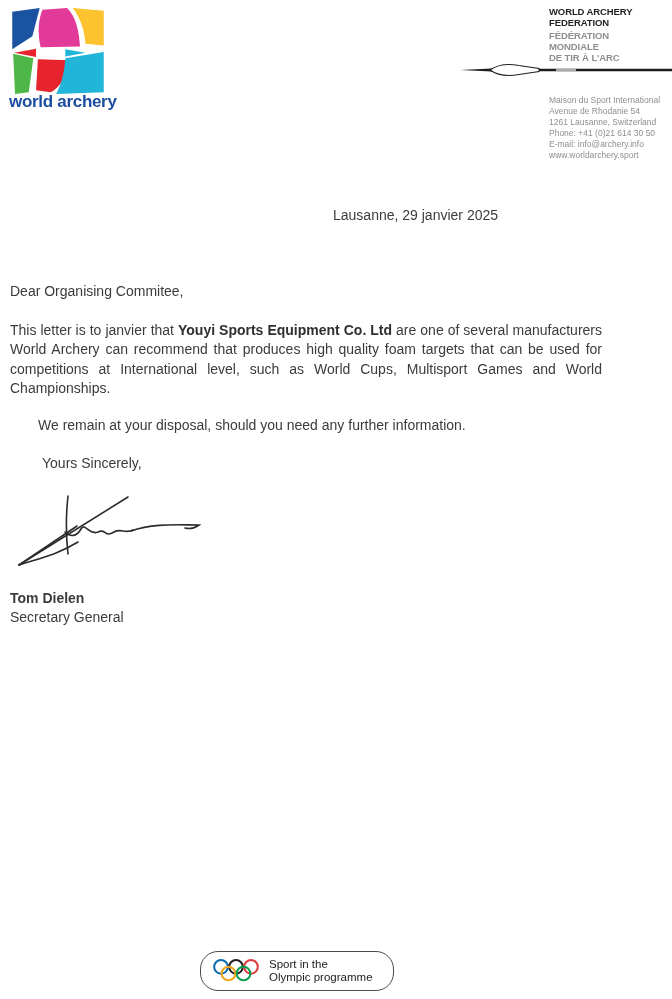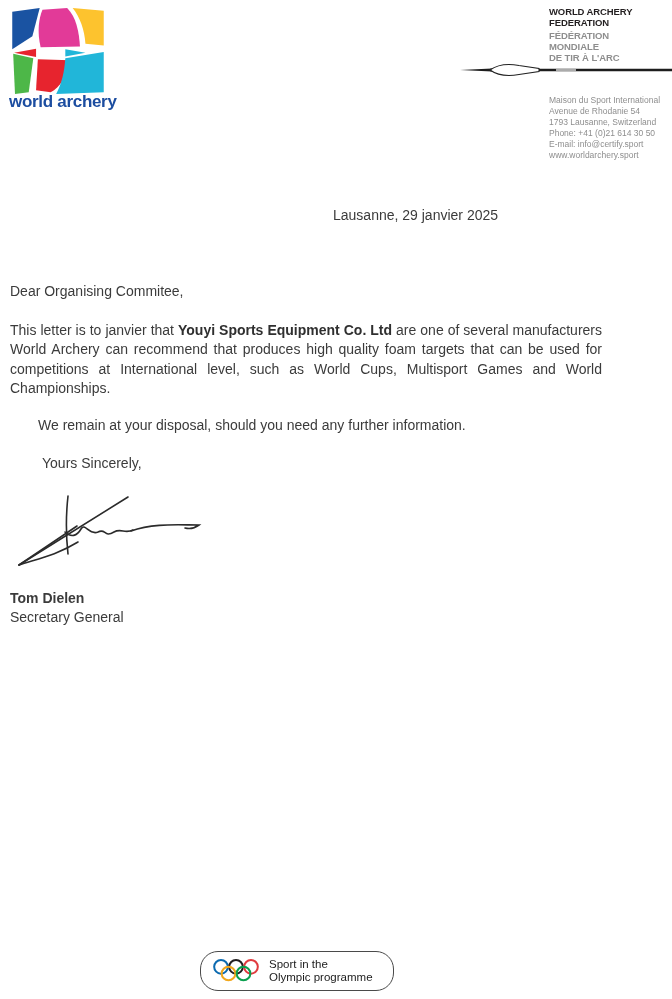--- a/index.html
+++ b/index.html
@@ -92,23 +92,23 @@
   <svg class="hdr-arrow" viewBox="0 0 212 16">
     <polygon points="0,8 32,6.6 32,9.4" fill="#1d1d1d"></polygon>
     <line x1="30" y1="8" x2="212" y2="8" stroke="#1d1d1d" stroke-width="2.4"></line>
     <rect x="96" y="6.9" width="20" height="2.2" fill="#ababab"></rect>
     <path d="M30,8 C37,3 48,1.5 59,3.5 L79,6.4 L79,9.6 L59,12.5 C48,14.5 37,13 30,8 Z" fill="#ffffff" stroke="#222222" stroke-width="1.1"></path>
   </svg>
 
   <div class="hdr-address">
     <div>Maison du Sport International</div>
     <div>Avenue de Rhodanie 54</div>
-    <div>1793 Lausanne, Switzerland</div>
+    <div>1261 Lausanne, Switzerland</div>
     <div>Phone: +41 (0)21 614 30 50</div>
-    <div>E-mail: info@certify.sport</div>
+    <div>E-mail: info@archery.info</div>
     <div>www.worldarchery.sport</div>
   </div>
 
   <div class="dateline">Lausanne, 29 janvier 2025</div>
 
   <div class="salutation">Dear Organising Commitee,</div>
 
   <div class="body-par"><span>This letter is to janvier that </span><b>Youyi Sports Equipment Co. Ltd</b><span>  are one of several manufacturers World Archery can recommend that produces high quality foam targets that can be used for competitions at International level, such as World Cups, Multisport Games and World Championships.</span></div>
 
   <div class="closing">We remain at your disposal, should you need any further information.</div>

